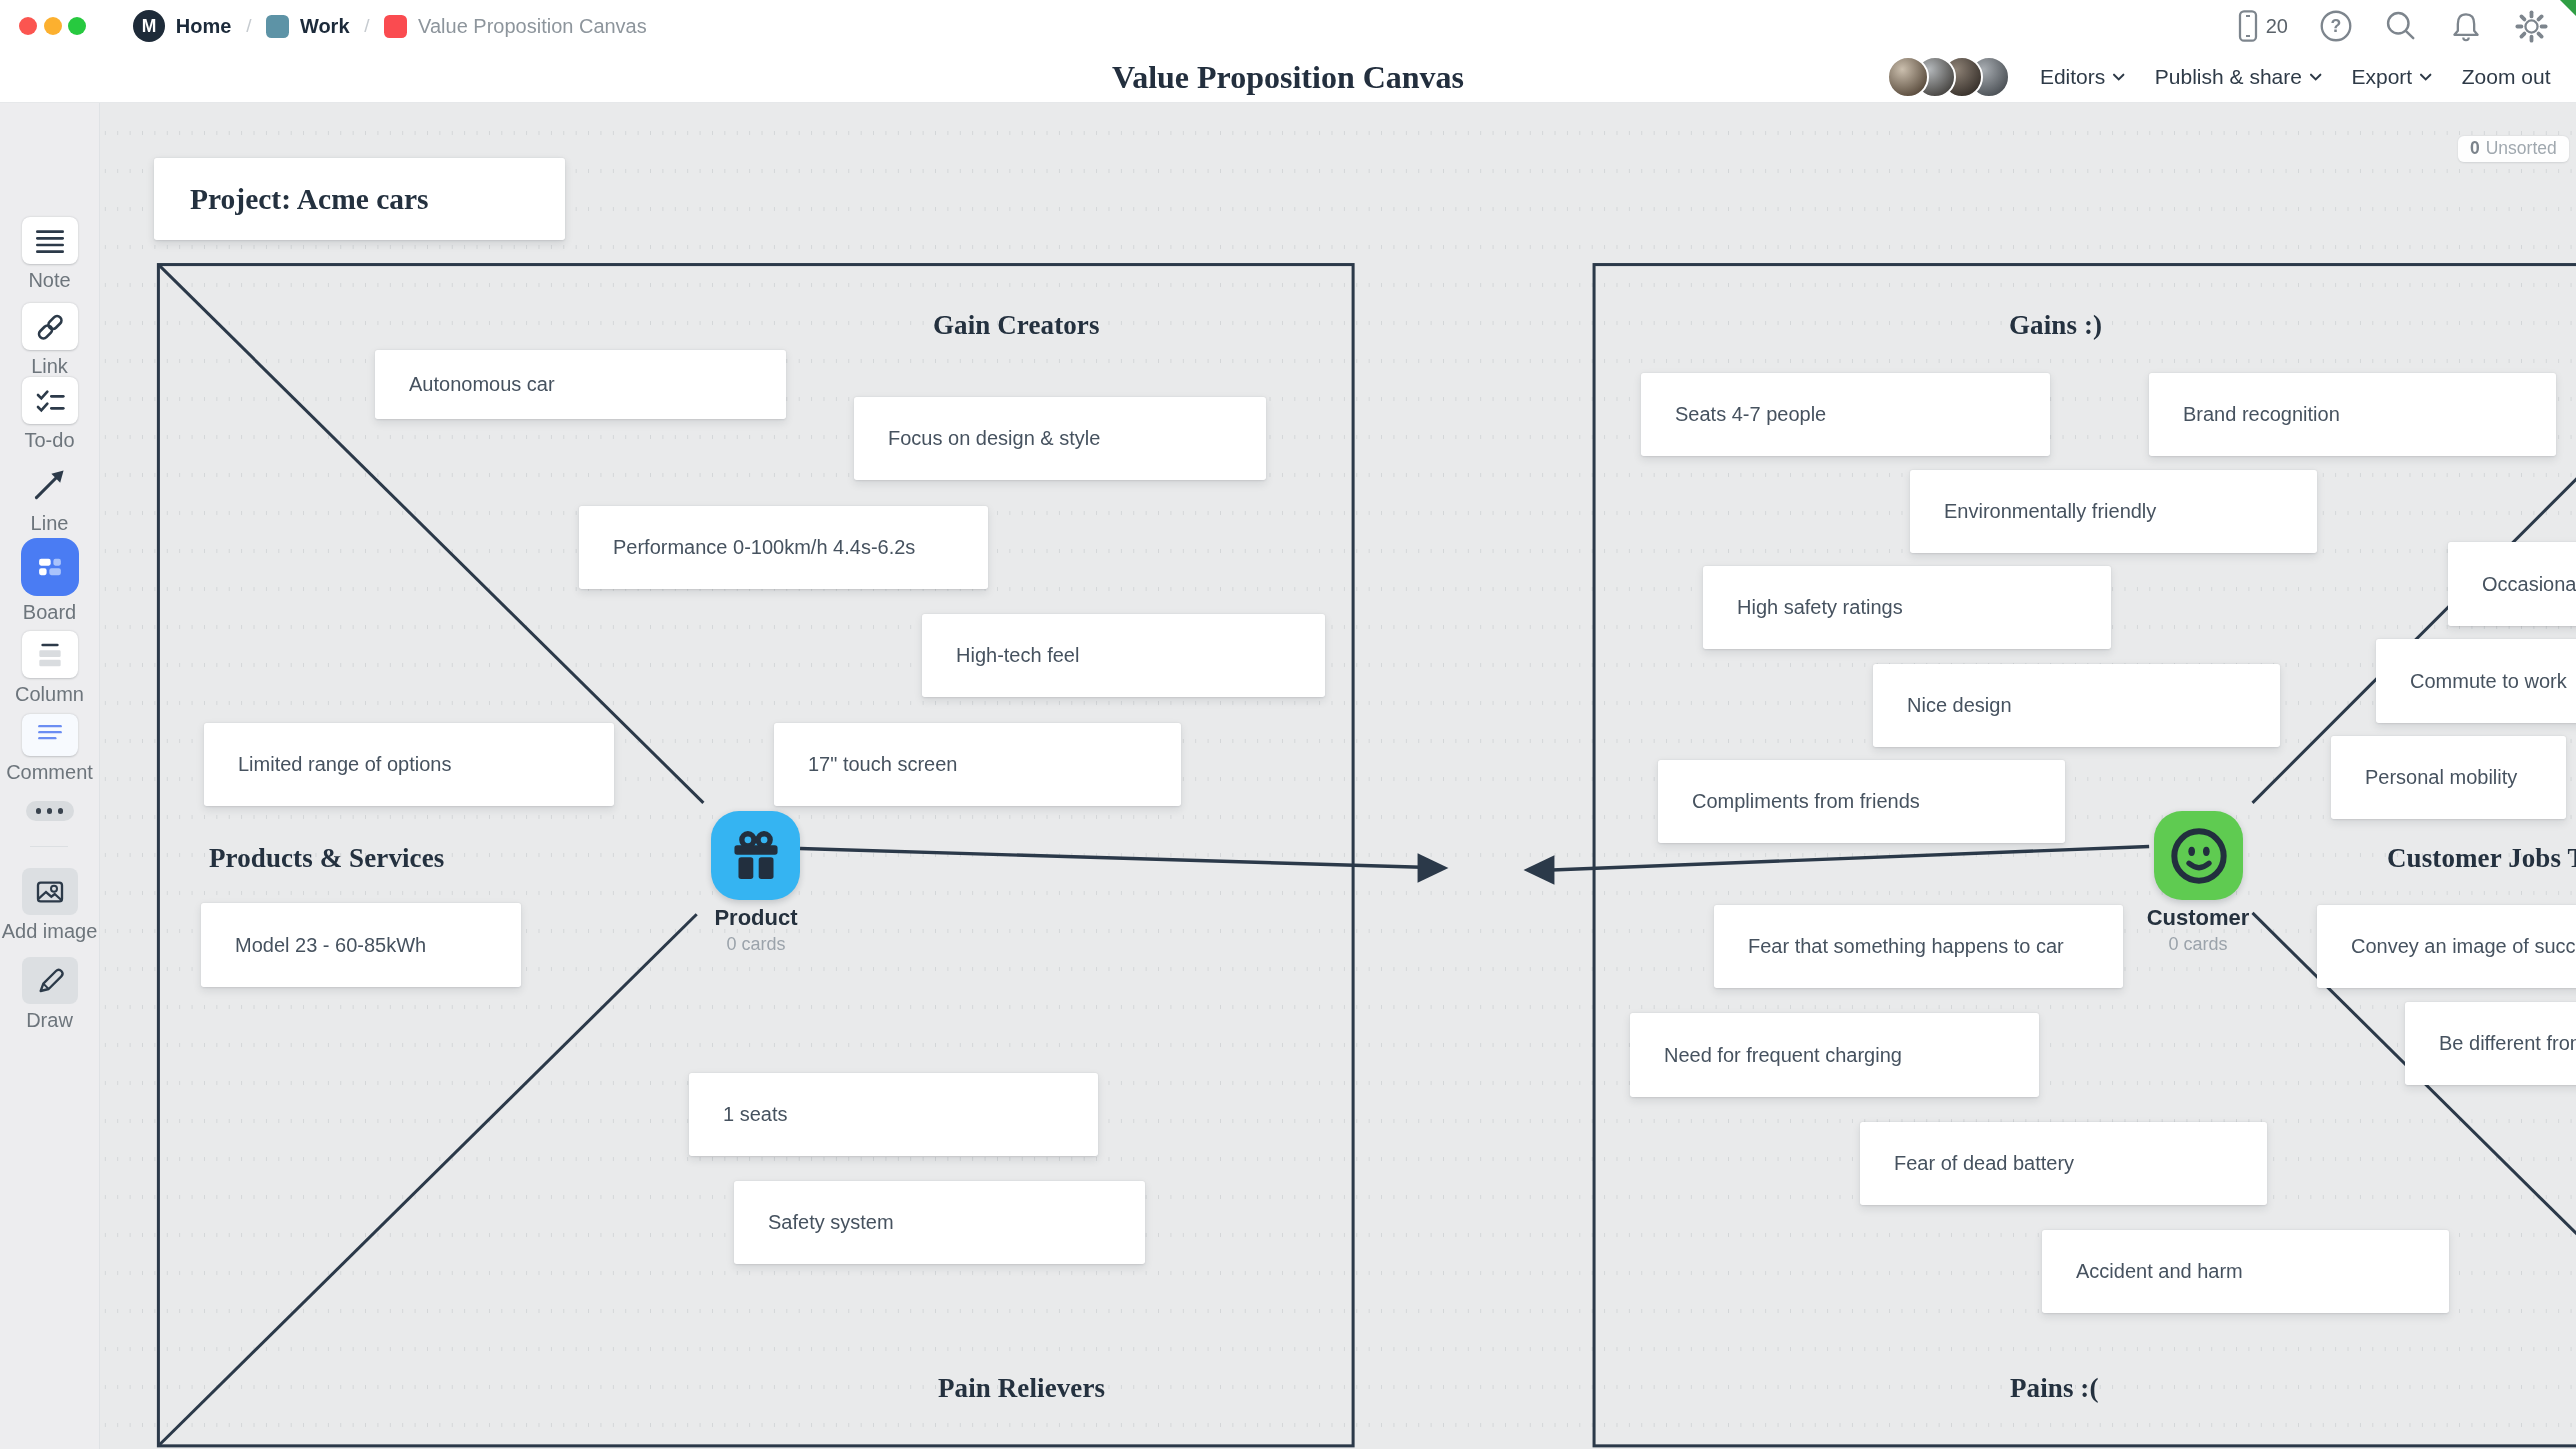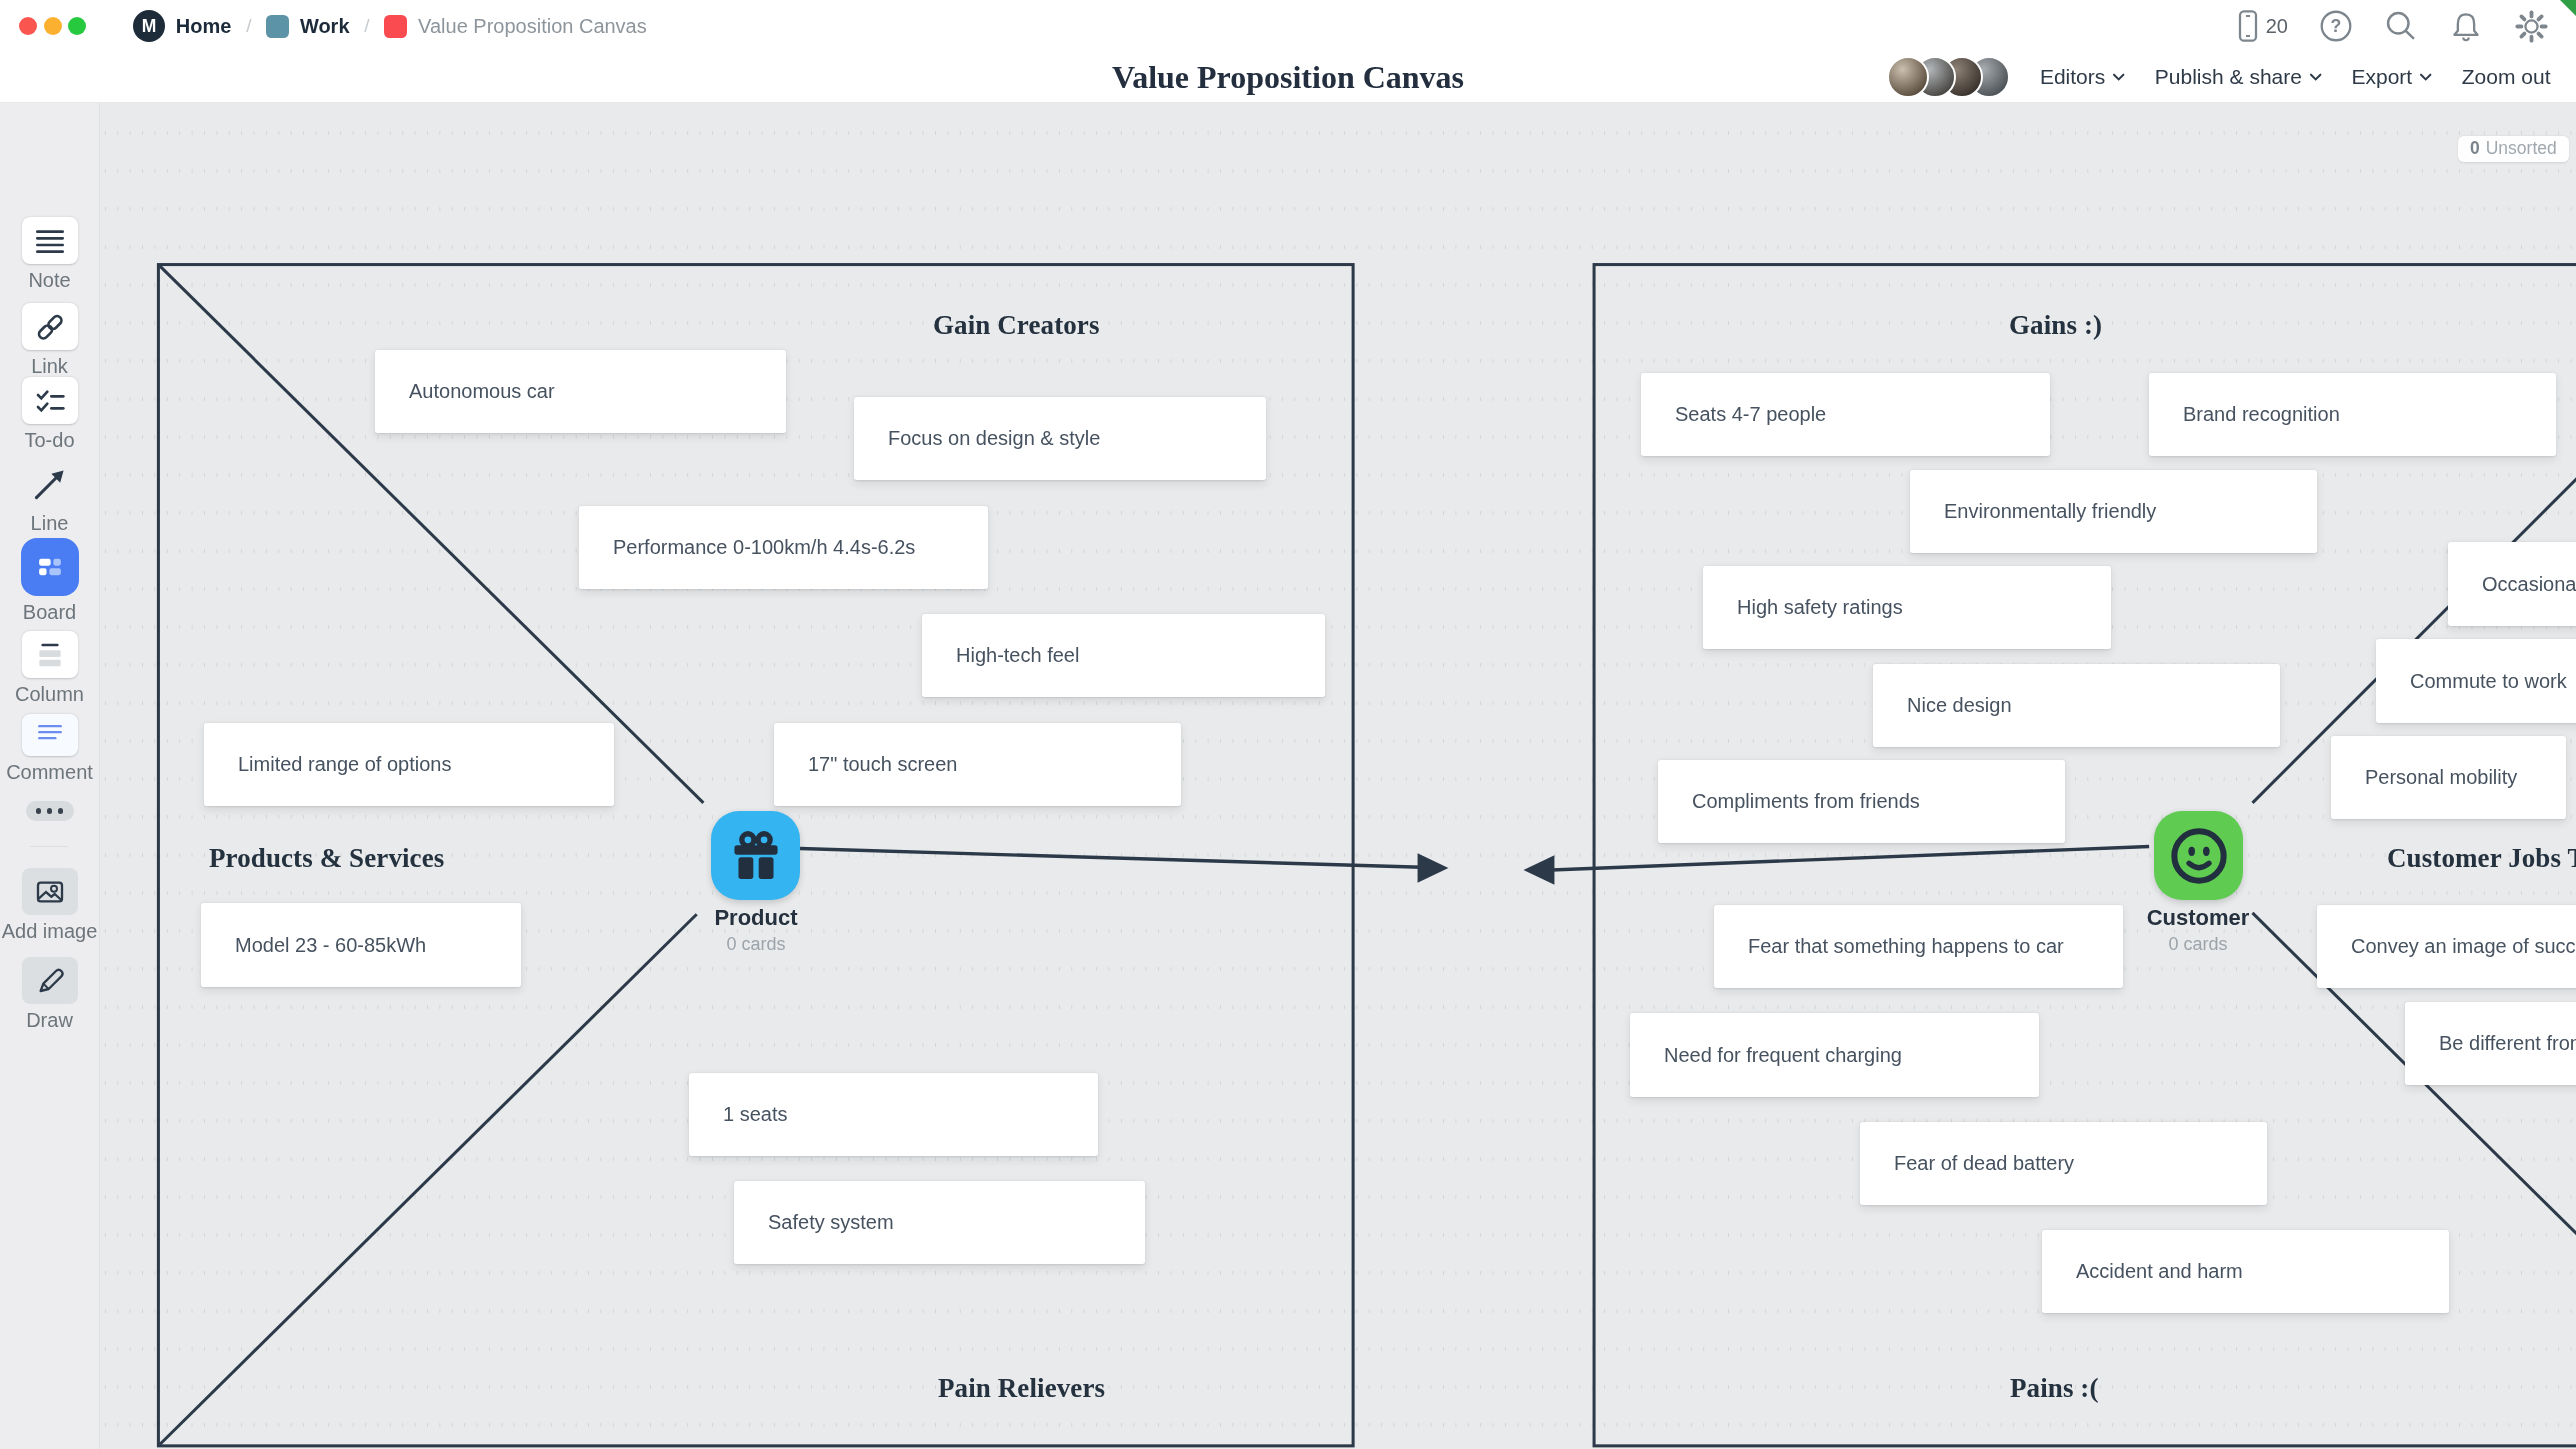--- a/index.html
+++ b/index.html
@@ -112,36 +112,37 @@
       <path d="M4156,2152 L3356,1360"></path>
       <path d="M1192,1264 L2118,1292" stroke-width="5"></path>
       <path d="M2312,1296 L3202,1261" stroke-width="5"></path>
     </g>
     <g fill="#2b3949">
       <polygon points="2158,1293 2112,1271 2112,1315"></polygon>
       <polygon points="2270,1296 2316,1274 2316,1318"></polygon>
     </g>
   </svg>
 
+  <div id="project-card" class="serif" style="left: 154px; top: 158px; width: 411px; height: 82px;">Project: Acme cars</div>
 
   <div id="unsorted-badge">
     <span class="cnt">0</span>
     <span class="lbl">Unsorted</span>
   </div>
 
   <div id="headers-layer">
       <div class="hdr" style="left: 933px; top: 310px;">Gain Creators</div>
       <div class="hdr" style="left: 209px; top: 843px; text-align: center;">Products &amp; Services</div>
       <div class="hdr" style="left: 938px; top: 1373px;">Pain Relievers</div>
       <div class="hdr" style="left: 2009px; top: 310px;">Gains :)</div>
       <div class="hdr" style="left: 2387px; top: 843px;">Customer Jobs To Be Done</div>
       <div class="hdr" style="left: 2010px; top: 1373px;">Pains :(</div>
     </div>
   <div id="cards-layer">
-      <div class="card" style="left: 375px; top: 350px; width: 411px; height: 83px;">Autonomous car</div>
+      <div class="card" style="left: 375px; top: 350px; width: 411px; height: 69px;">Autonomous car</div>
       <div class="card" style="left: 854px; top: 397px; width: 412px; height: 83px;">Focus on design &amp; style</div>
       <div class="card" style="left: 579px; top: 506px; width: 409px; height: 83px;">Performance 0-100km/h 4.4s-6.2s</div>
       <div class="card" style="left: 922px; top: 614px; width: 403px; height: 83px;">High-tech feel</div>
       <div class="card" style="left: 204px; top: 723px; width: 410px; height: 83px;">Limited range of options</div>
       <div class="card" style="left: 774px; top: 723px; width: 407px; height: 83px;">17" touch screen</div>
       <div class="card" style="left: 201px; top: 903px; width: 320px; height: 84px;">Model 23 - 60-85kWh</div>
       <div class="card" style="left: 689px; top: 1073px; width: 409px; height: 83px;">1 seats</div>
       <div class="card" style="left: 734px; top: 1181px; width: 411px; height: 83px;">Safety system</div>
       <div class="card" style="left: 1641px; top: 373px; width: 409px; height: 83px;">Seats 4-7 people</div>
       <div class="card" style="left: 2149px; top: 373px; width: 407px; height: 83px;">Brand recognition</div>

